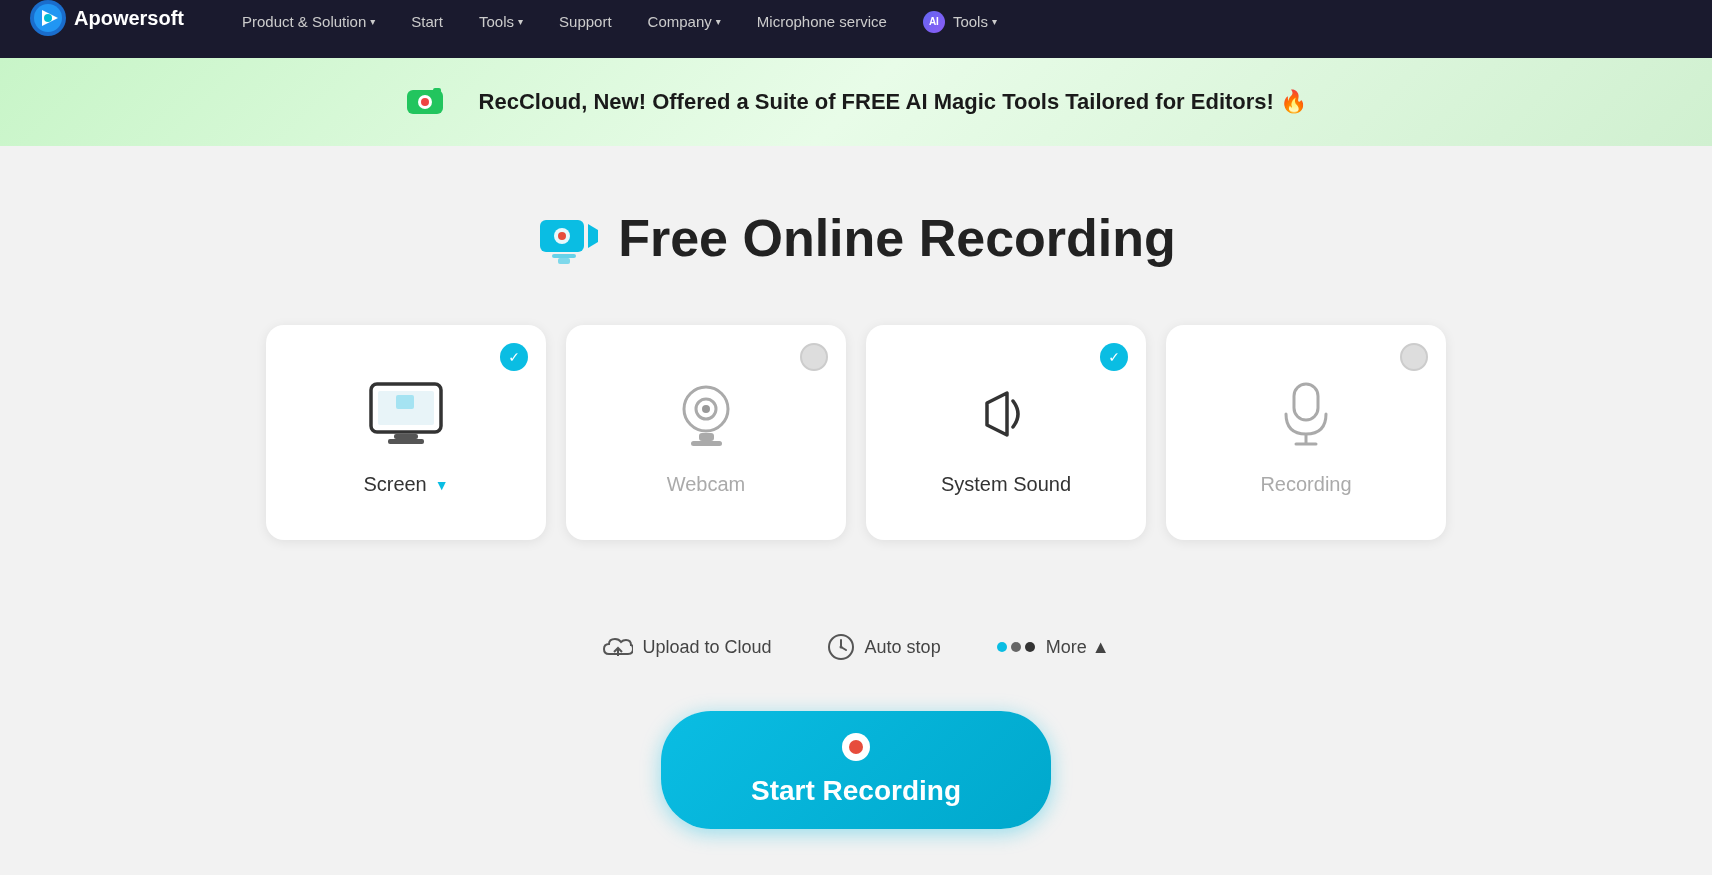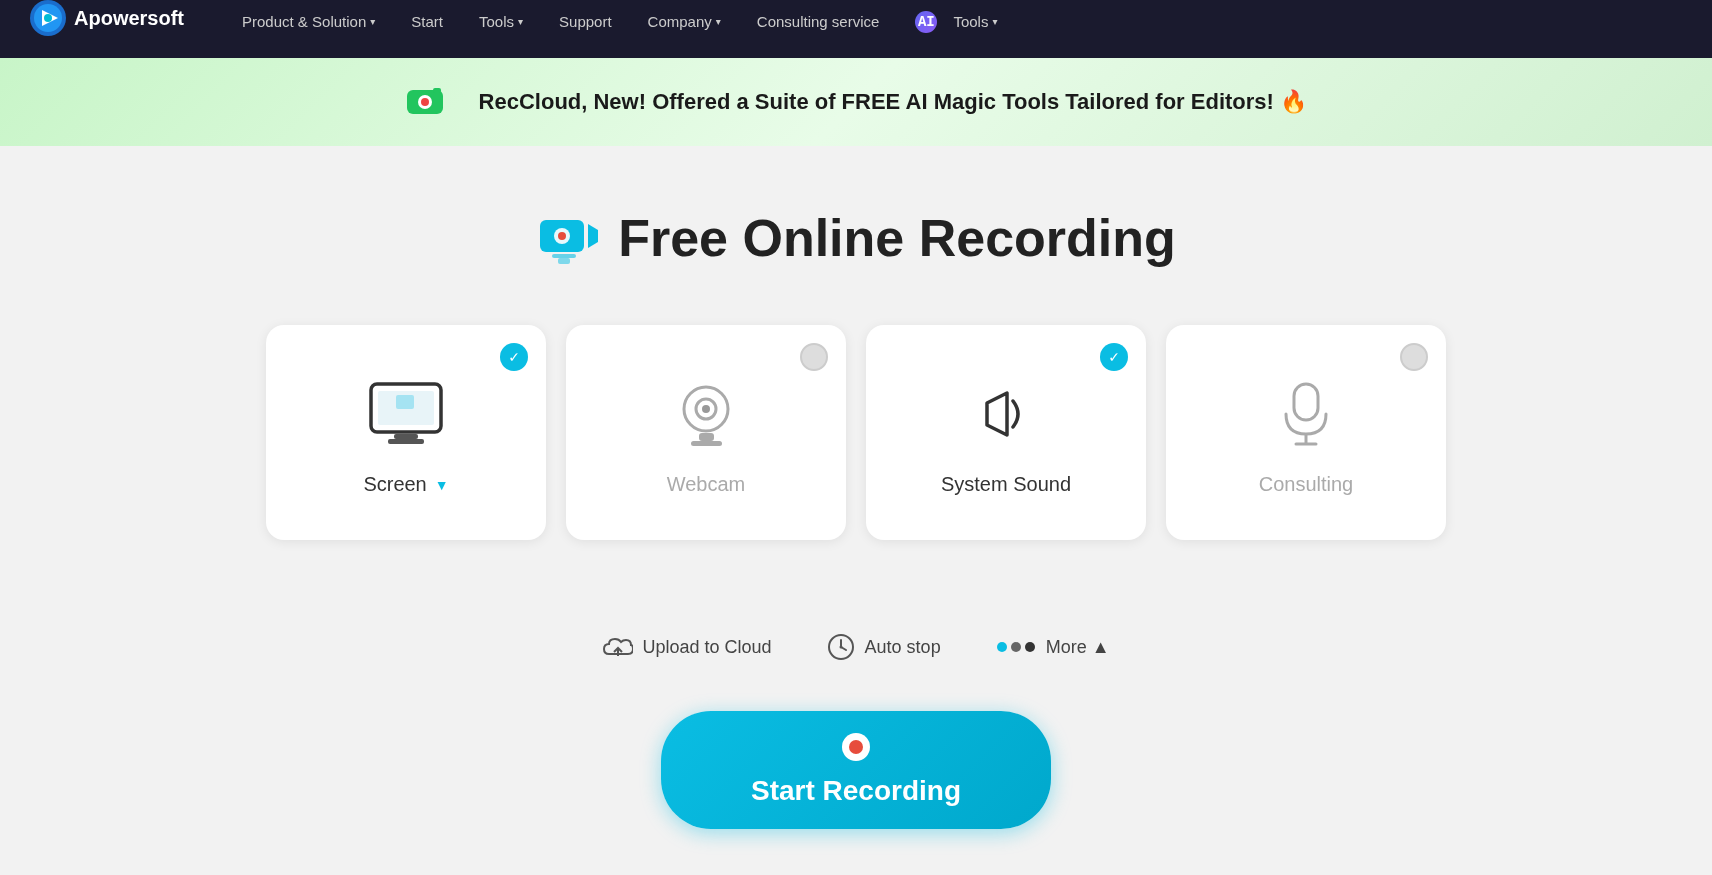--- a/index.html
+++ b/index.html
@@ -49,24 +49,23 @@
     .nav-item .chevron { font-size: 10px; }
     .nav-ai-badge {
       background: linear-gradient(135deg, #6366f1, #8b5cf6);
       border-radius: 50%;
       width: 22px;
       height: 22px;
       display: flex;
       align-items: center;
       justify-content: center;
       color: white;
-      font-size: 14px;
+      font-size: 10px;
       font-weight: bold;
-      margin-right: 12px;
-      font-family: Liberation Mono, monospace;
+      margin-right: 4px;
     }
 
     
     .banner {
       background: linear-gradient(135deg, #c8f5c8, #e8fce8, #d0f0d0);
       height: 88px;
       display: flex;
       align-items: center;
       justify-content: center;
       gap: 34px;
@@ -256,21 +255,21 @@
       <span class="chevron">▾</span>
     </div>
     <div class="nav-item">
       <span>Support</span>
     </div>
     <div class="nav-item">
       <span>Company</span>
       <span class="chevron">▾</span>
     </div>
     <div class="nav-item">
-      <span>Consulting service</span>
+      <span>Microphone service</span>
     </div>
     <div class="nav-item">
       <div class="nav-ai-badge">AI</div>
       <span>Tools</span>
       <span class="chevron">▾</span>
     </div>
   </div>
 </nav>
 
 <div class="banner">
@@ -349,21 +348,21 @@
       <div class="option-check unchecked"></div>
       <div class="option-icon-wrap">
         <svg width="60" height="70" viewBox="0 0 60 70">
           <rect x="18" y="5" width="24" height="36" rx="12" fill="none" stroke="#aaa" stroke-width="3"></rect>
           <path d="M10 35 Q10 55 30 55 Q50 55 50 35" fill="none" stroke="#aaa" stroke-width="3" stroke-linecap="round"></path>
           <line x1="30" y1="55" x2="30" y2="65" stroke="#aaa" stroke-width="3"></line>
           <line x1="20" y1="65" x2="40" y2="65" stroke="#aaa" stroke-width="3" stroke-linecap="round"></line>
         </svg>
       </div>
       <div class="option-label muted">
-        <span>Consulting</span>
+        <span>Recording</span>
       </div>
     </div>
 
   </div>
 
   <div class="extras-row">
     <div class="extra-item">
       <svg width="30" height="26" viewBox="0 0 30 26">
         <path d="M6 20 Q1 20 1 15 Q1 10 6 10 Q6 5 12 5 Q16 5 18 8 Q20 6 23 6 Q28 6 28 11 Q30 11 30 15 Q30 20 25 20 Z" fill="none" stroke="#555" stroke-width="2"></path>
         <line x1="15" y1="14" x2="15" y2="22" stroke="#555" stroke-width="2"></line>

